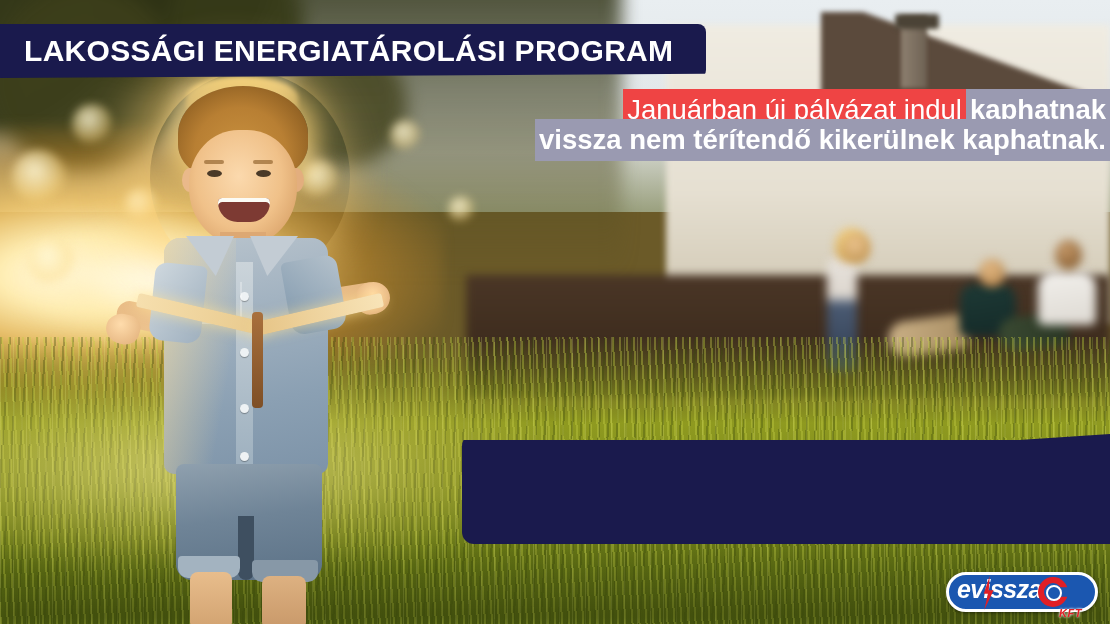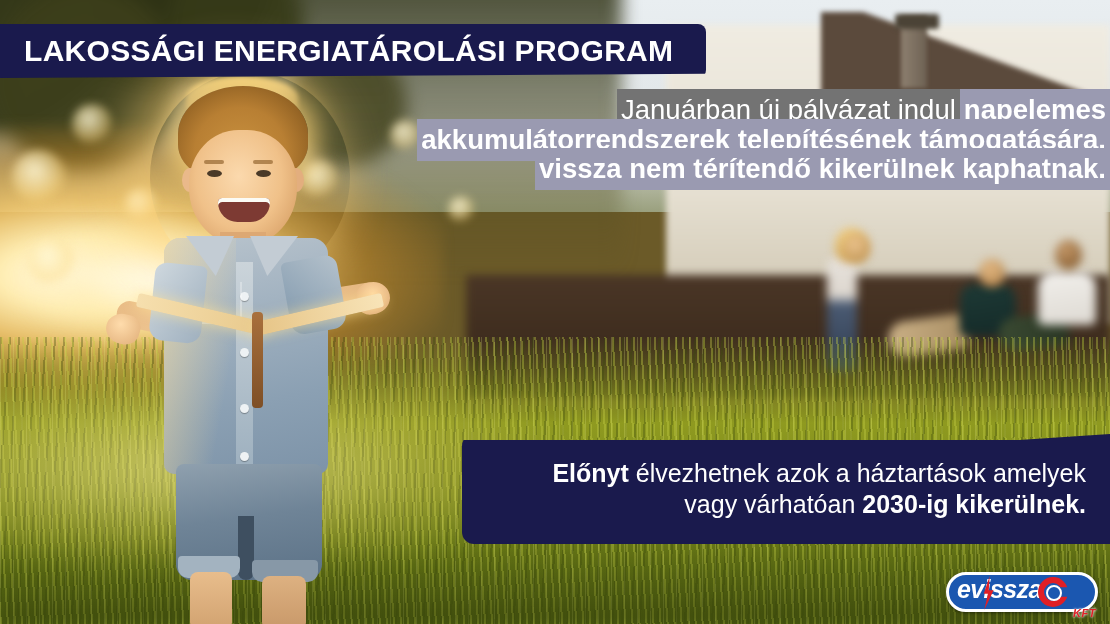--- a/index.html
+++ b/index.html
@@ -337,21 +337,21 @@
   }
   .lead .ln { display: block; margin-bottom: 2px; white-space: nowrap; }
   .lead .seg {
     display: inline;
     color: #ffffff;
     font-size: 27.5px;
     padding: 5px 4px 6px 4px;
     box-decoration-break: clone;
     -webkit-box-decoration-break: clone;
   }
-  .seg.navy   { background: #737373; font-weight: 400; }
+  .seg.navy   { background: #ef4444; font-weight: 400; }
   .seg.lav    { background: #9a9ab1; font-weight: 700; }
 
   
   .callout {
     position: absolute; left: 462px; top: 434px; right: 0; height: 110px;
     background: #1a1a4d;
     border-radius: 12px 0 0 12px;
     clip-path: polygon(0 6px, 86% 6px, 100% 0, 100% 100%, 0 100%);
     display: flex; align-items: center; justify-content: flex-end;
   }
@@ -400,21 +400,21 @@
     border: 6px solid #e01f26; border-radius: 50%;
     box-sizing: border-box;
     clip-path: polygon(0 0, 100% 0, 100% 34%, 40% 34%, 40% 66%, 100% 66%, 100% 100%, 0 100%);
   }
   .logo .ring-inner {
     position: absolute; left: 100px; top: 17px; width: 16px; height: 16px;
     border-radius: 50%; background: #1b57b0;
     border: 2px solid #ffffff; box-sizing: border-box;
   }
   .logo .kft {
-    position: absolute; right: 2px; bottom: -1px;
+    position: absolute; right: 16px; bottom: -1px;
     color: #e01f26; font-size: 11px; font-weight: 700; font-style: italic;
     letter-spacing: .5px;
     text-shadow: 0 0 2px rgba(255,255,255,.9), 0 0 3px rgba(255,255,255,.9);
   }
 </style>
 </head>
 <body>
 
 <div class="stage">
 
@@ -496,34 +496,29 @@
       <div class="leg-r"></div>
     </div>
   </div>
 
   <div class="title-bar">
     <div class="title-text">LAKOSSÁGI ENERGIATÁROLÁSI PROGRAM</div>
   </div>
 
   <div class="lead">
     <span class="ln">
-      <span class="seg navy">Januárban új pályázat indul</span><span class="seg lav">napelemes</span>
-    </span>
-    <span class="ln">
-      <span class="seg lav">akkumulátorrendszerek telepítésének támogatására.</span>
+      <span class="seg navy">Januárban új pályázat indul</span><span class="seg lav">kaphatnak</span>
     </span>
     <span class="ln">
       <span class="seg lav">vissza nem térítendő kikerülnek kaphatnak.</span>
     </span>
   </div>
 
   <div class="callout">
     <div class="c-inner">
-      <span class="c-line"><b>Előnyt</b><span class="reg"> élvezhetnek azok a háztartások amelyek</span></span>
-      <span class="c-line"><span class="reg">vagy várhatóan </span><b>2030-ig kikerülnek.</b></span>
     </div>
   </div>
 
   <div class="logo">
     <div class="pill"></div>
     <div class="wordmark"><span>e</span><span>vissza</span><span style="visibility:hidden">ol</span></div>
     <div class="bolt"></div>
     <div class="ring-outer"></div>
     <div class="ring-inner"></div>
     <div class="kft">KFT</div>

